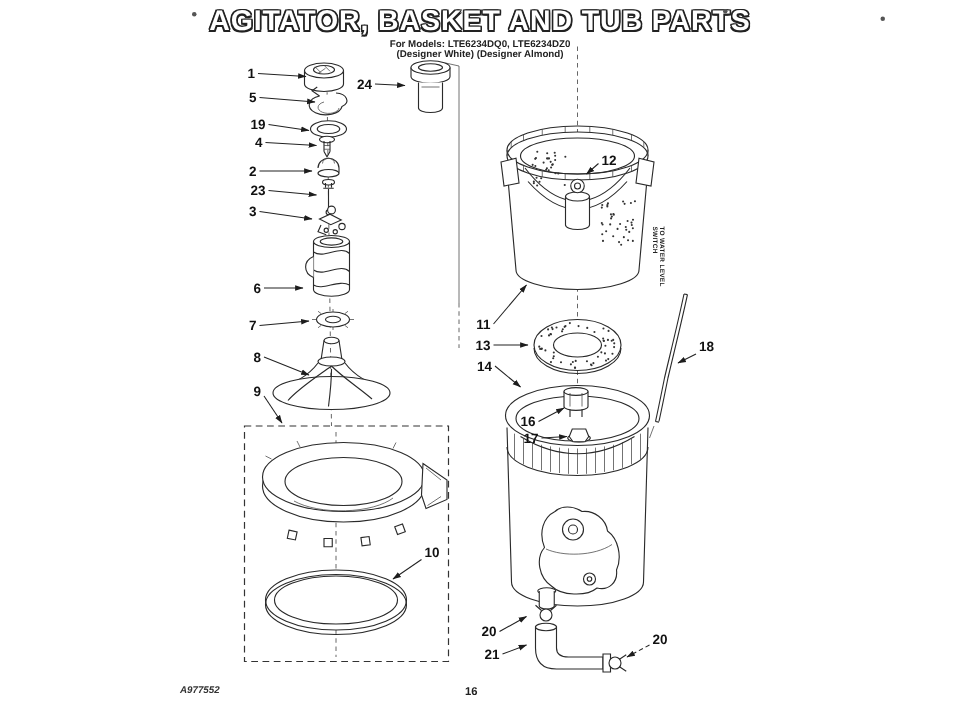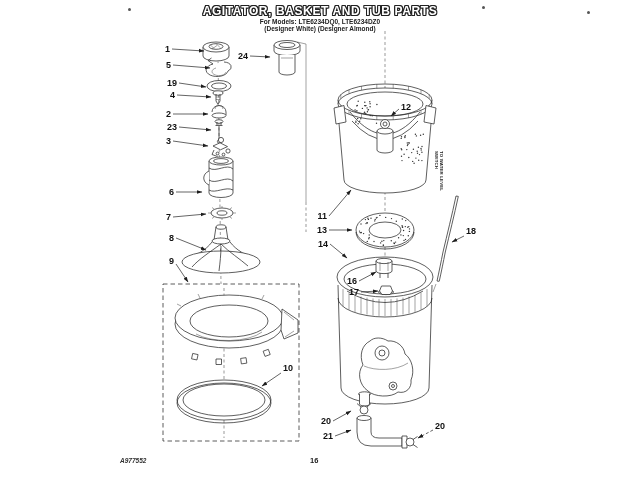--- a/index.html
+++ b/index.html
@@ -3,21 +3,21 @@
 <meta charset="utf-8">
 <style>
   html,body{margin:0;padding:0;}
   body{
     width:640px;height:480px;position:relative;background:#fff;
     font-family:"Liberation Sans", sans-serif;color:#1a1a1a;overflow:hidden;
     outline:1px solid #c9c9c9;
   }
   .hdr{position:absolute;left:0;top:4px;width:640px;text-align:center;}
   .hdr .title{
-    font-size:12px;font-weight:bold;letter-spacing:.6px;
+    font-size:19px;font-weight:bold;letter-spacing:.6px;
     color:#fff;
     text-shadow:-1px -1px 0 #222,1px -1px 0 #222,-1px 1px 0 #222,1px 1px 0 #222,0 1px 0 #222,0 -1px 0 #222,1px 0 0 #222,-1px 0 0 #222;
   }
   .hdr .sub{font-size:6.5px;font-weight:bold;line-height:7px;color:#222;}
   .ftr-doc{position:absolute;left:120px;top:457px;font-size:6.5px;font-weight:bold;font-style:italic;color:#333;}
   .ftr-page{position:absolute;left:310px;top:456px;font-size:7.5px;font-weight:bold;color:#222;}
   .reg-dot{position:absolute;width:3px;height:3px;border-radius:50%;background:#555;}
   svg#diagram{position:absolute;left:0;top:0;}
   svg#diagram *{vector-effect:non-scaling-stroke;}
   .ln{stroke:#2a2a2a;stroke-width:.75;fill:none;}

